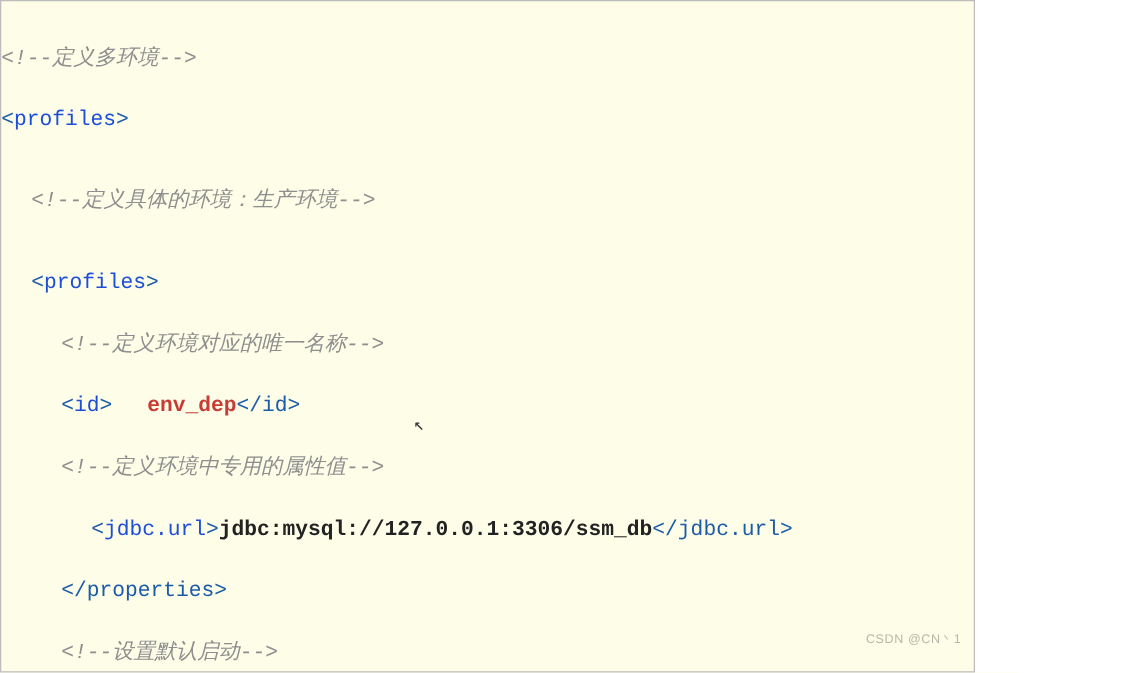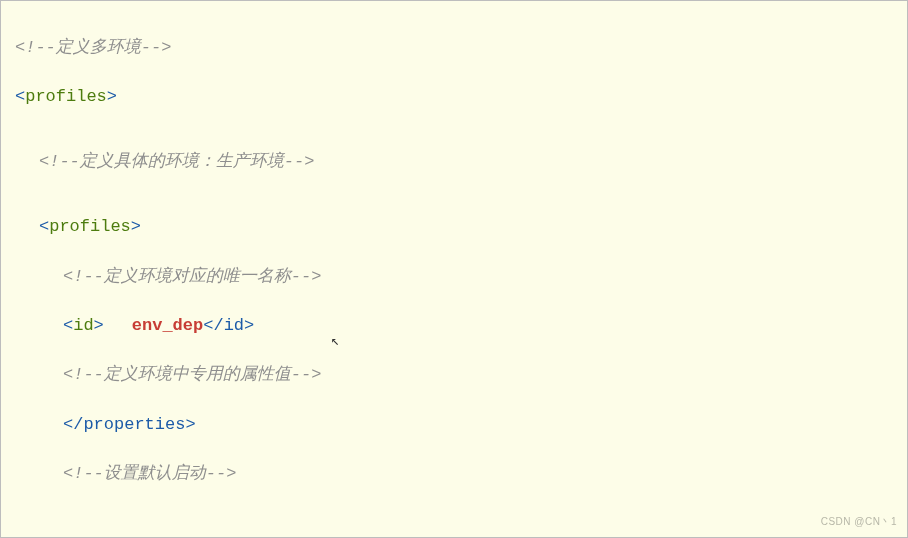--- a/index.html
+++ b/index.html
@@ -3,41 +3,41 @@
 <meta charset="utf-8">
 <style>
   body {
     margin: 0;
     padding: 0;
     font-family: "Consolas", "Monaco", "Courier New", monospace;
     font-size: 17px;
     background: #fff;
   }
   .code-container {
-    width: 908px;
+    width: 780px;
     height: 538px;
     box-sizing: border-box;
     background: #fdfde8;
     border: 1px solid #bdbdbd;
-    padding: 10px 14px;
+    padding: 10px 0;
     line-height: 1.45;
     position: relative;
     white-space: pre;
     overflow: hidden;
   }
   .comment {
     color: #8e8e8e;
     font-style: italic;
   }
   .tag-bracket {
     color: #1c5ba8;
     font-weight: 500;
   }
   .tag-name {
-    color: #4d7c0f;
+    color: #1d4ed8;
     font-weight: 500;
   }
   .tag-name-closing {
     color: #1c5ba8;
     font-weight: 500;
   }
   .text-value {
     color: #222;
     font-weight: bold;
   }
@@ -46,21 +46,21 @@
     font-weight: bold;
     margin-left: 28px;
   }
   .indent1 { padding-left: 24px; display: inline-block; margin-top: 16px; }
   .indent2 { padding-left: 48px; display: inline-block; }
   .indent3 { padding-left: 72px; display: inline-block; }
   .line { display: block; }
   .watermark {
     position: absolute;
     right: 10px;
-    bottom: 8px;
+    bottom: 18px;
     font-size: 10px;
     color: #b7b7a8;
     font-family: Arial, sans-serif;
     letter-spacing: 0.5px;
   }
   .cursor {
     position: absolute;
     left: 330px;
     top: 330px;
     font-size: 14px;
@@ -71,20 +71,21 @@
 <body>
 
 <div class="code-container">
 <span class="line"><span class="comment">&lt;!--定义多环境--&gt;</span></span>
 <span class="line"><span class="tag-bracket">&lt;</span><span class="tag-name">profiles</span><span class="tag-bracket">&gt;</span></span>
 <span class="line"><span class="indent1"><span class="comment">&lt;!--定义具体的环境：生产环境--&gt;</span></span></span>
 <span class="line"><span class="indent1"><span class="tag-bracket">&lt;</span><span class="tag-name">profiles</span><span class="tag-bracket">&gt;</span></span></span>
 <span class="line"><span class="indent2"><span class="comment">&lt;!--定义环境对应的唯一名称--&gt;</span></span></span>
 <span class="line"><span class="indent2"><span class="tag-bracket">&lt;</span><span class="tag-name">id</span><span class="tag-bracket">&gt;</span><span class="highlight-value">env_dep</span><span class="tag-bracket">&lt;/</span><span class="tag-name-closing">id</span><span class="tag-bracket">&gt;</span></span></span>
 <span class="line"><span class="indent2"><span class="comment">&lt;!--定义环境中专用的属性值--&gt;</span></span></span>
+<span class="line"><span class="indent3"><span class="tag-bracket">&lt;</span><span class="tag-name">jdbc.url</span><span class="tag-bracket">&gt;</span><span class="text-value">jdbc:mysql://127.0.0.1:3306/ssm_db</span><span class="tag-bracket">&lt;/</span><span class="tag-name-closing">jdbc.url</span><span class="tag-bracket">&gt;</span></span></span>
 <span class="line"><span class="indent2"><span class="tag-bracket">&lt;/</span><span class="tag-name-closing">properties</span><span class="tag-bracket">&gt;</span></span></span>
 <span class="line"><span class="indent2"><span class="comment">&lt;!--设置默认启动--&gt;</span></span></span>
 
 
 
 
 
 
 
 

